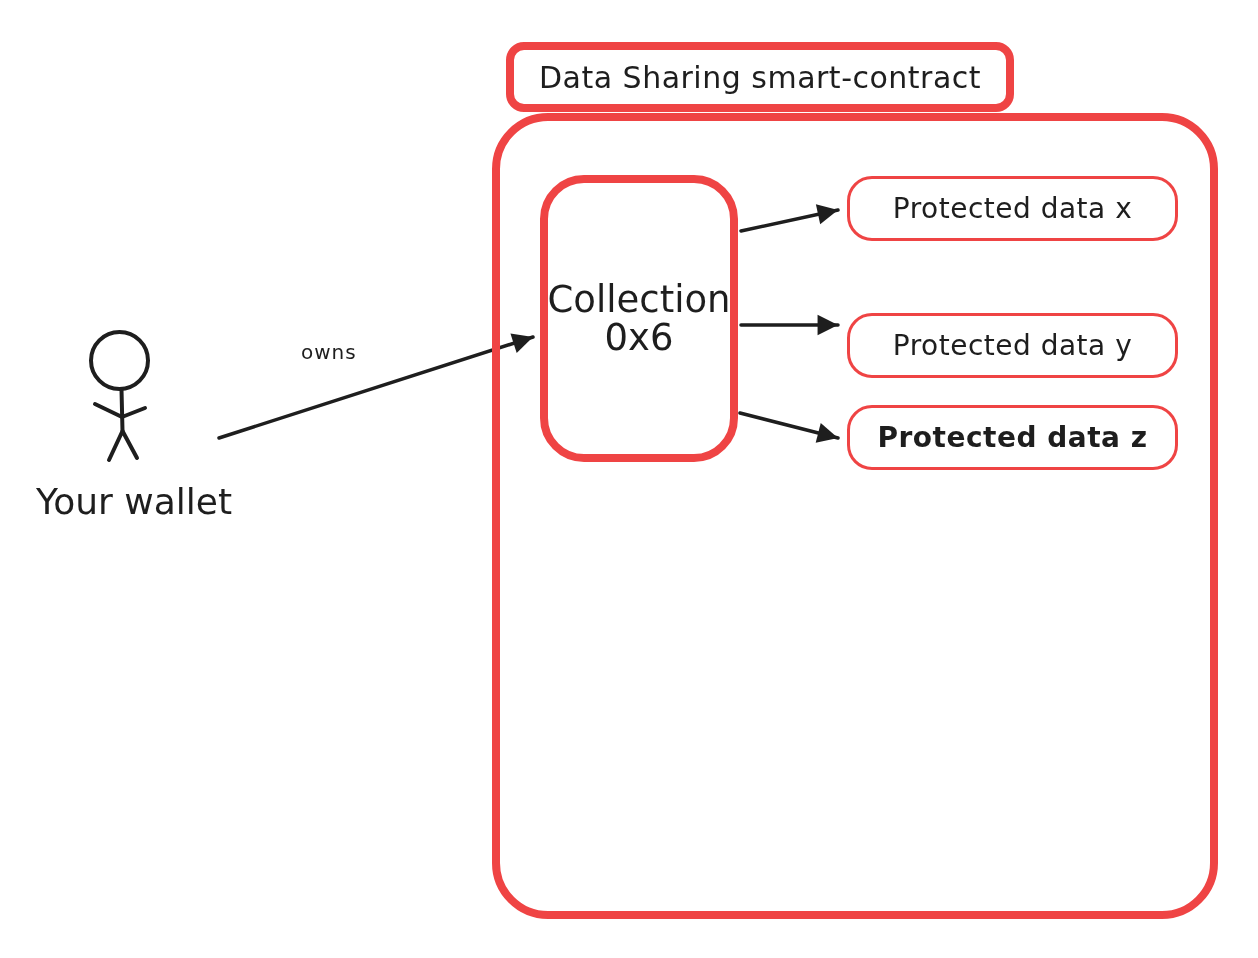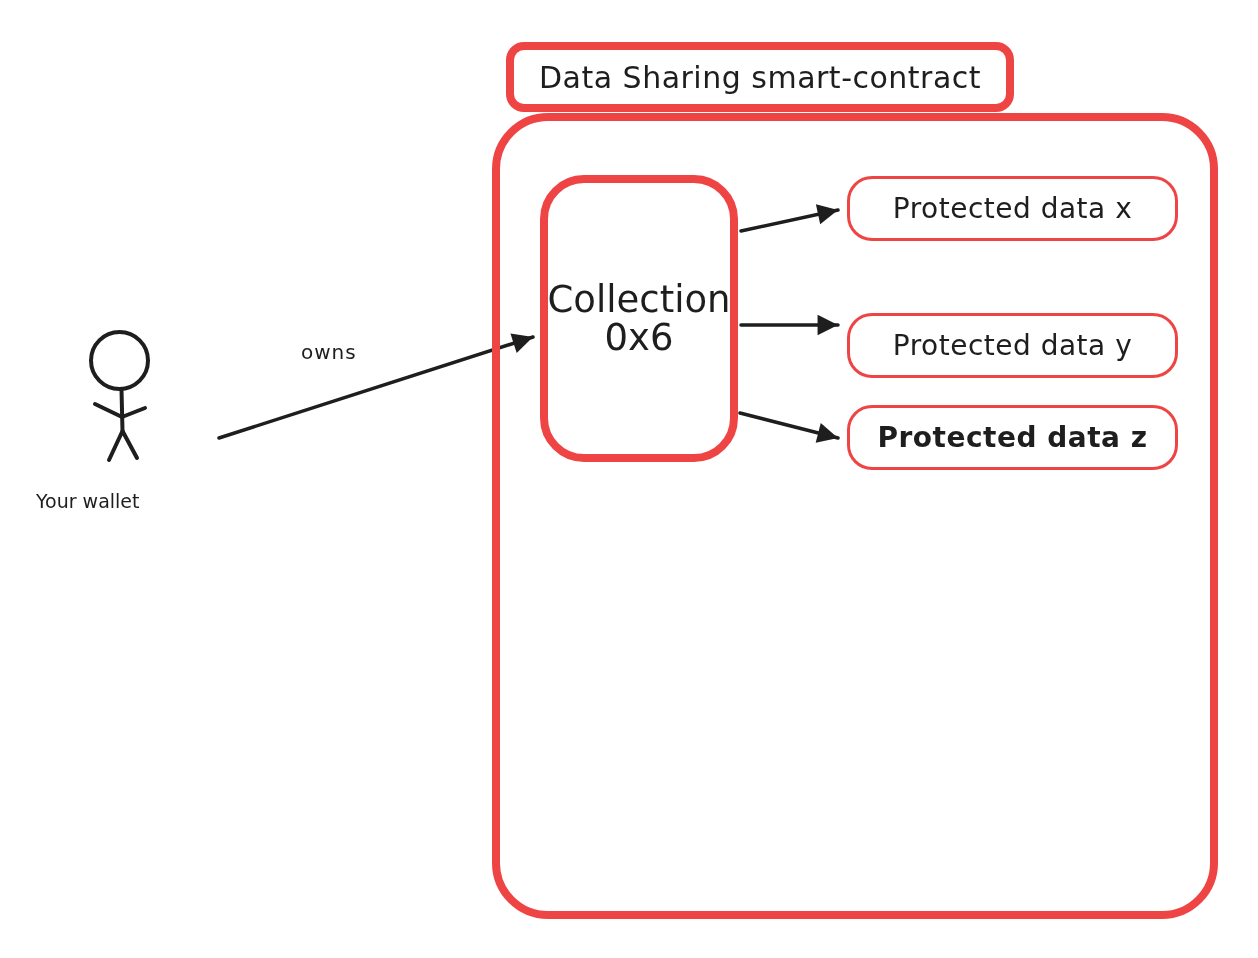--- a/index.html
+++ b/index.html
@@ -78,21 +78,21 @@
     letter-spacing: 0.5px;
     z-index: 2;
   }
   .protected-x { top: 176px; }
   .protected-y { top: 293px; margin-top: 20px; }
   .protected-z { top: 405px; font-weight: bold; }
   .wallet-label {
     position: absolute;
     left: 36px;
     top: 483px;
-    font-size: 19px;
+    font-size: 36px;
     line-height: 37px;
     z-index: 2;
   }
   .owns-label {
     position: absolute;
     left: 301px;
     top: 340px;
     font-size: 20px;
     letter-spacing: 1px;
     z-index: 2;

